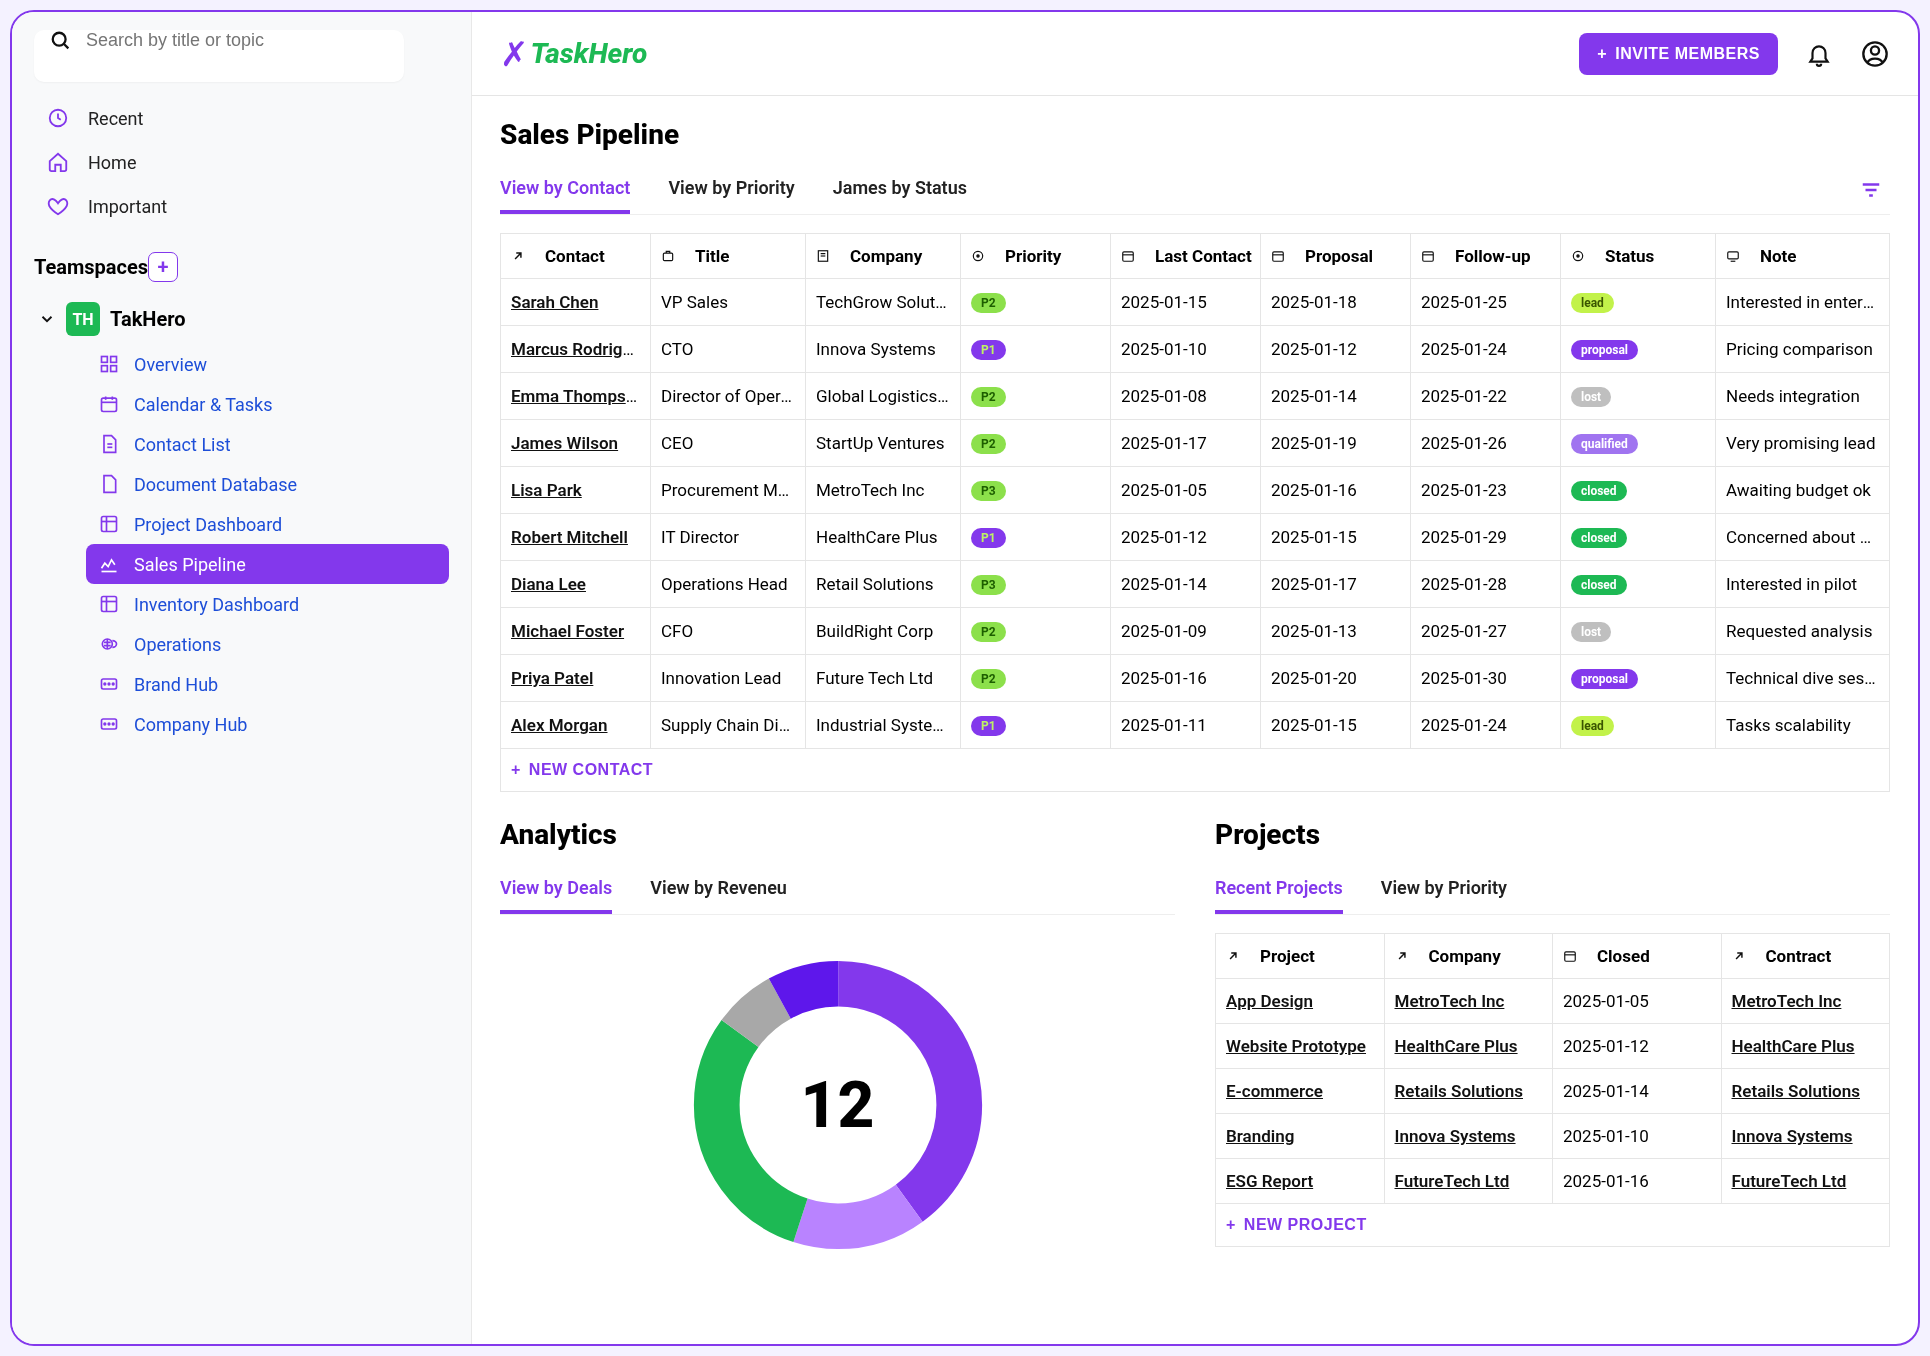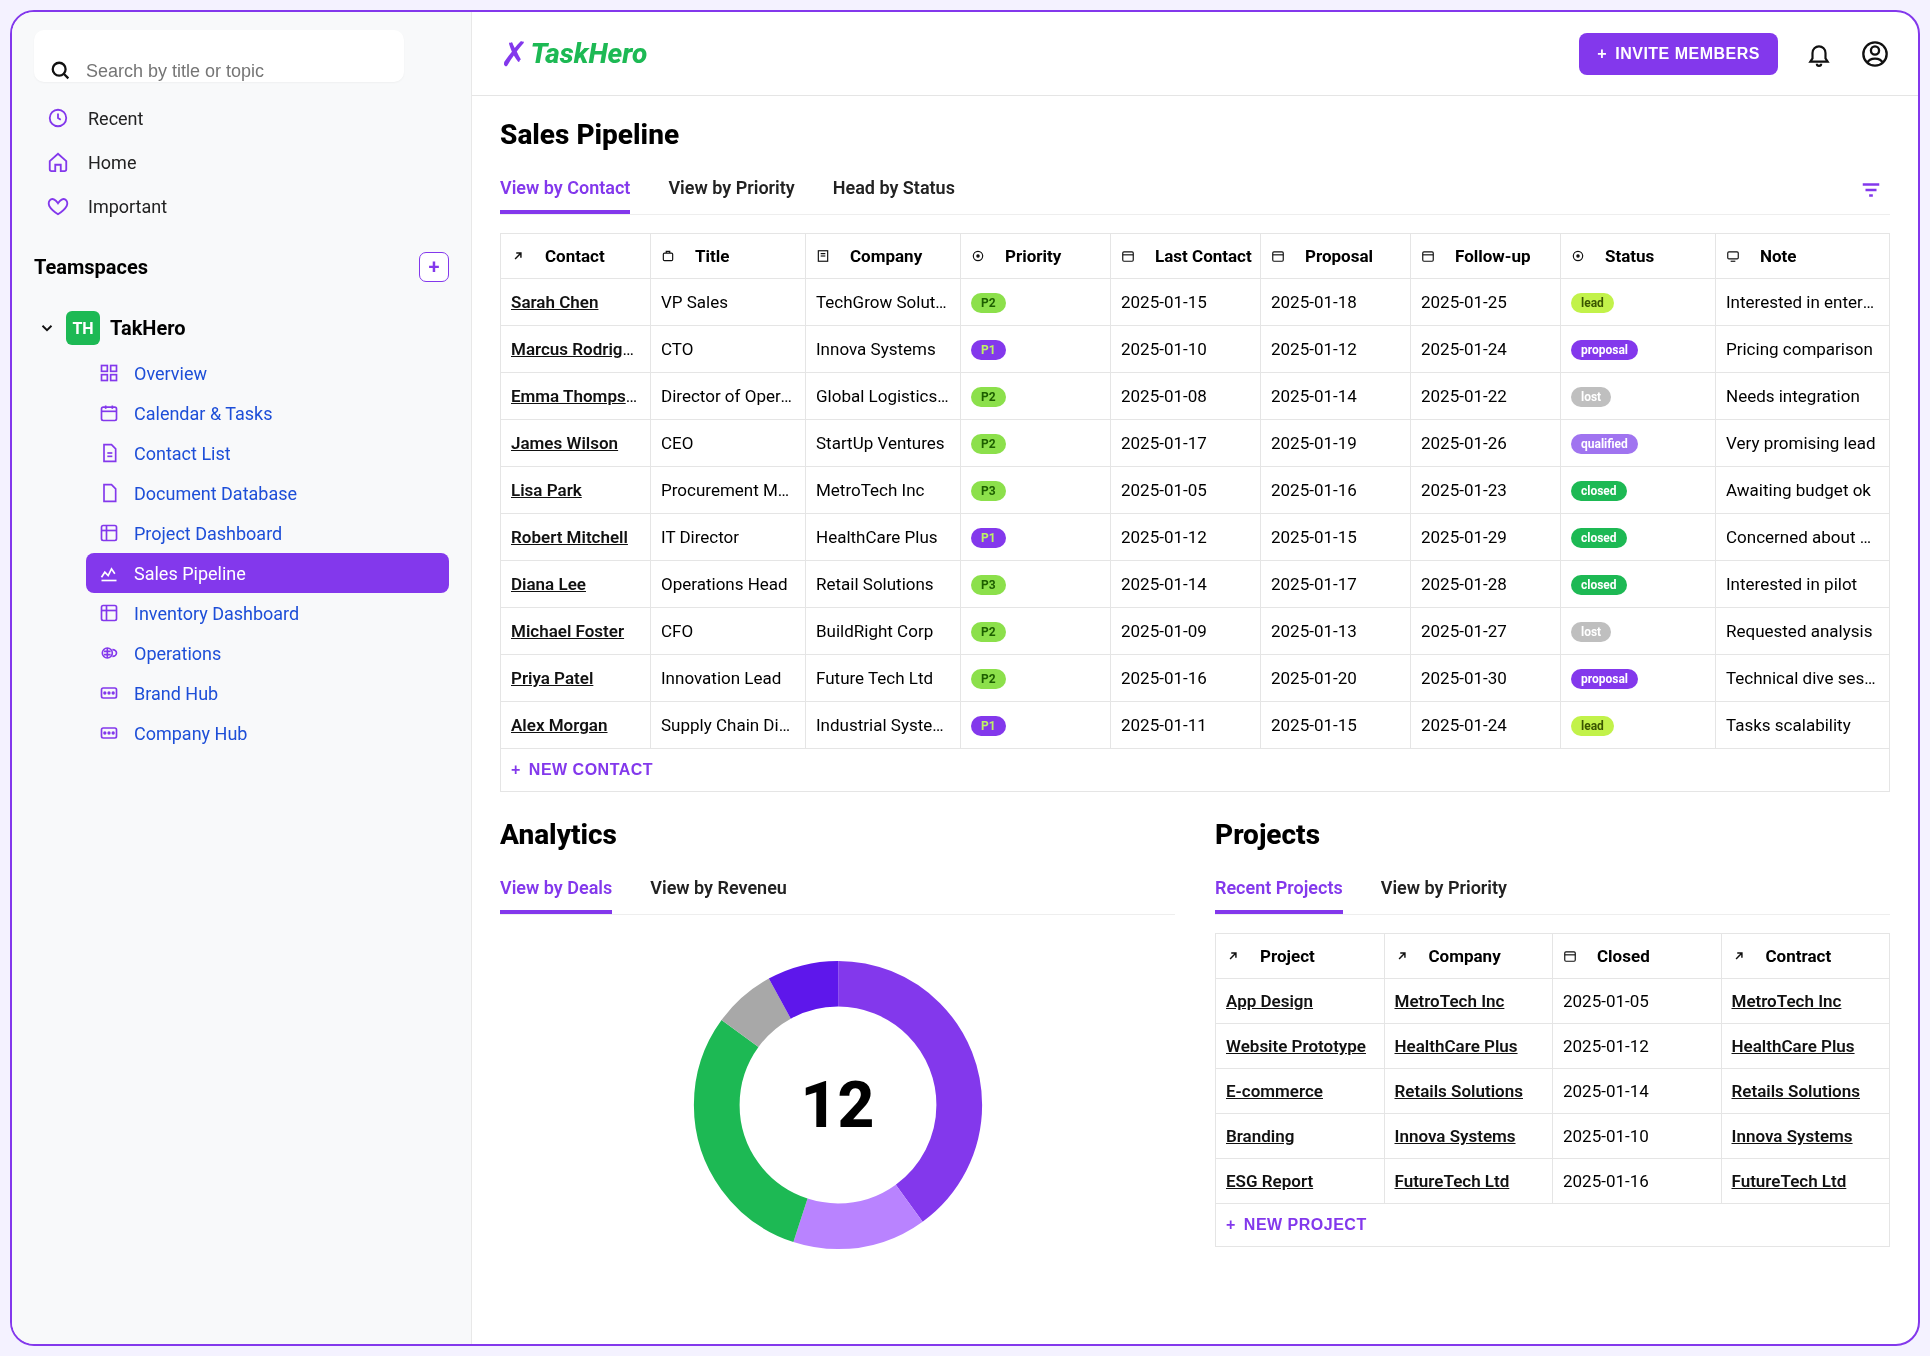--- a/index.html
+++ b/index.html
@@ -23,21 +23,21 @@
     background: #F8F9FA;
     padding: 18px 22px;
     border-right: 1px solid #e8e8e8;
     flex-shrink: 0;
   }
   .search-box {
     background: #fff;
     border-radius: 10px;
     height: 52px;
     display: flex;
-    align-items: flex-end;
+    align-items: flex-start;
     padding: 0 16px;
     gap: 14px;
     box-shadow: 0 1px 2px rgba(0,0,0,0.04);
     margin-bottom: 14px;
     width: 370px;
   }
   .search-box input {
     border: none;
     outline: none;
     font-size: 18px;
@@ -52,22 +52,21 @@
     padding: 10px 12px;
     font-size: 18px;
     color: #222;
     cursor: pointer;
     border-radius: 8px;
   }
   .nav-item .icon { width: 24px; height: 24px; display:flex; align-items:center; justify-content:center; }
   .ts-header {
     display: flex;
     align-items: center;
-    justify-content: space-between;
-    margin: 16px 0 21px;
+    margin: 16px 0 12px;
   }
   .ts-header h3 { font-size: 20px; font-weight: 700; }
   .add-btn {
     width: 30px; height: 30px;
     border: 1.5px solid #8338EC;
     border-radius: 7px;
     color: #8338EC;
     display:flex; align-items:center; justify-content:center;
     font-size: 20px; font-weight: 600;
     cursor: pointer;
@@ -420,21 +419,21 @@
       </div>
     </div>
 
     <div class="content">
       <h1 class="section-title">Sales Pipeline</h1>
 
       <div class="tabs-row">
         <div class="tabs" id="pipeline-tabs">
             <div class="tab active">View by Contact</div>
             <div class="tab">View by Priority</div>
-            <div class="tab">Head by Status</div>
+            <div class="tab">James by Status</div>
           </div>
         <div class="filter-icon">
           <span>
             <svg width="22" height="22" viewBox="0 0 24 24" fill="none" stroke="#8338EC" stroke-width="2.5">
                 <line x1="3" y1="6" x2="21" y2="6"></line>
                 <line x1="6" y1="12" x2="18" y2="12"></line>
                 <line x1="10" y1="18" x2="14" y2="18"></line>
               </svg>
           </span>
         </div>

